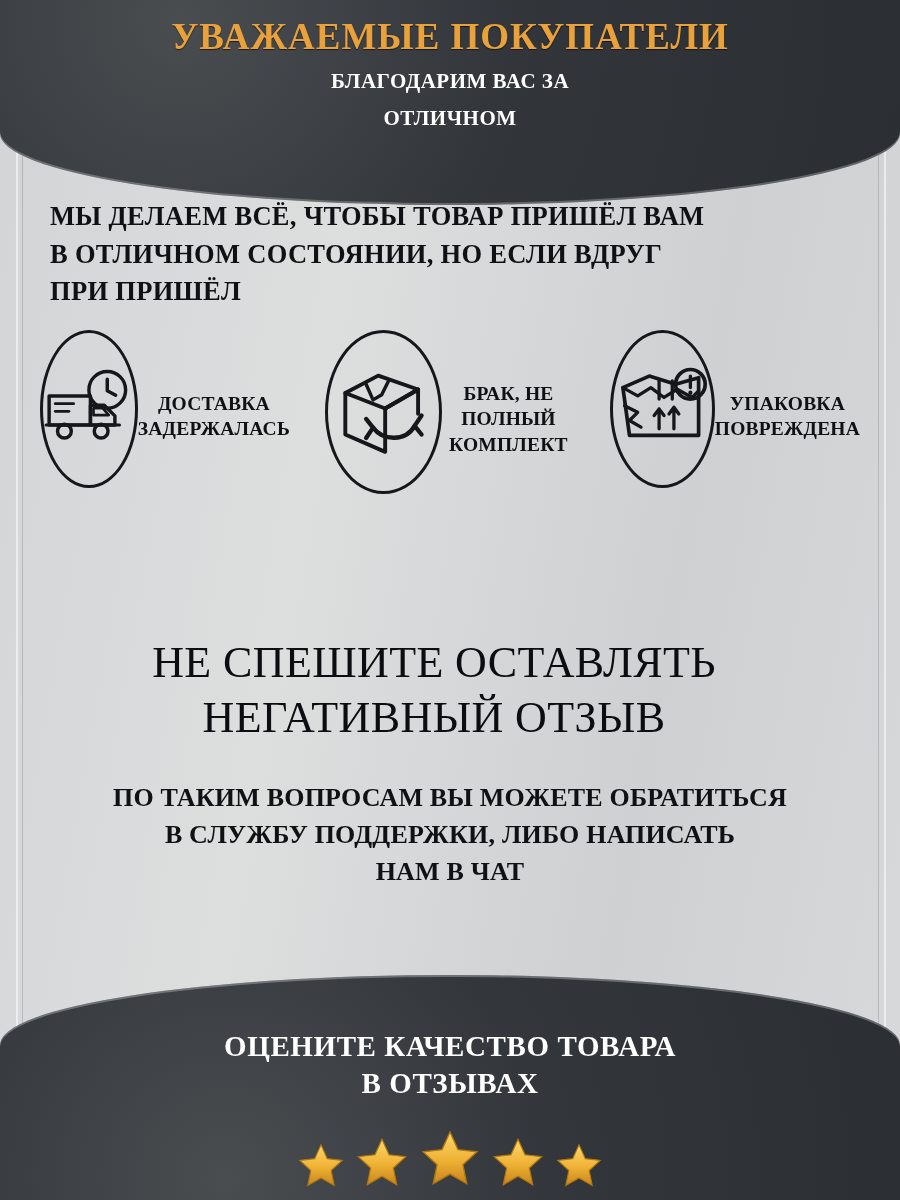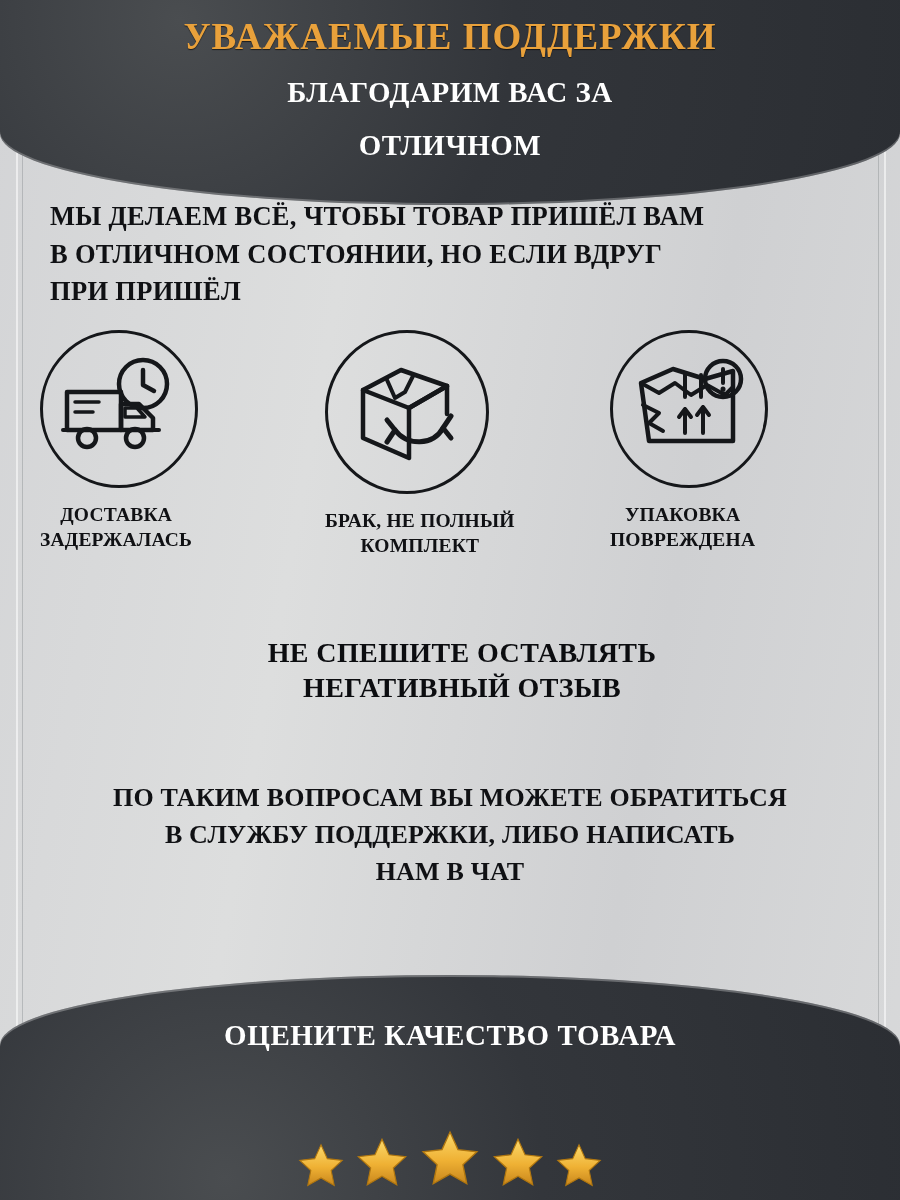--- a/index.html
+++ b/index.html
@@ -71,26 +71,26 @@
   .headline-gold {
     font-size: 37px;
     font-weight: bold;
     letter-spacing: 1px;
     color: #e9a13b;
     text-shadow: 0 1px 1px rgba(0,0,0,0.6);
     margin: 0 0 8px 0;
     line-height: 1.05;
   }
   .headline-white {
-    font-size: 29px;
+    font-size: 21px;
     font-weight: bold;
     color: #ffffff;
     line-height: 1.2;
     letter-spacing: 0.5px;
-    margin: 18px;
+    margin: 12px;
   }
 
   
   .intro {
     position: absolute;
     top: 198px;
     left: 50px;
     width: 800px;
     text-align: left;
     font-size: 26.5px;
@@ -106,22 +106,21 @@
     top: 330px;
     left: 40px;
     width: 820px;
     display: flex;
     justify-content: space-between;
     align-items: flex-start;
   }
   .icon-col {
     width: 250px;
     display: flex;
-    flex-direction: column;
-    align-items: flex-start;
+    align-items: center;
   }
   .icon-circle {
     width: 152px;
     height: 152px;
     border-radius: 50%;
     border: 3px solid #15171a;
     display: flex;
     align-items: center;
     justify-content: center;
     background: transparent;
@@ -138,25 +137,25 @@
     line-height: 1.3;
     text-align: center;
     color: #101114;
     letter-spacing: 0.2px;
   }
 
   
   .big-call {
     position: absolute;
     top: 635px;
-    left: 72px;
+    left: 44px;
     width: 780px;
     text-align: center;
-    font-size: 28px;
-    font-weight: bold;
+    font-size: 44px;
+    font-weight: normal;
     line-height: 1.25;
     color: #0c0d10;
     letter-spacing: 0.4px;
   }
 
   .support {
     position: absolute;
     top: 780px;
     left: 45px;
     width: 810px;
@@ -176,21 +175,21 @@
     bottom: 0;
     width: 900px;
     height: 225px;
     background: radial-gradient(circle at 25% 90%, #4a4d50 0%, #33363b 45%, #2b2e33 100%);
     border-top-left-radius: 100% 62%;
     border-top-right-radius: 100% 62%;
     box-shadow: inset 0 2px 0 rgba(255,255,255,0.28);
   }
   .bottom-text {
     position: absolute;
-    top: 42px;
+    top: 53px;
     left: 0;
     width: 900px;
     text-align: center;
     font-size: 29px;
     font-weight: bold;
     color: #ffffff;
     line-height: 1.28;
     letter-spacing: 0.6px;
   }
   .stars {
@@ -210,21 +209,21 @@
 
 <div class="card">
 
   <div class="seam s1"></div>
   <div class="seam-dark d1"></div>
   <div class="seam s2"></div>
   <div class="seam-dark d2"></div>
 
   <div class="top-banner">
     <div class="top-banner-inner">
-      <div class="headline-gold">УВАЖАЕМЫЕ ПОДДЕРЖКИ</div>
+      <div class="headline-gold">УВАЖАЕМЫЕ ПОКУПАТЕЛИ</div>
       <div class="headline-white">БЛАГОДАРИМ ВАС ЗА</div>
       <div class="headline-white">ОТЛИЧНОМ</div>
     </div>
   </div>
 
   <div class="intro">
     <div>МЫ ДЕЛАЕМ ВСЁ, ЧТОБЫ ТОВАР ПРИШЁЛ ВАМ</div>
     <div>В ОТЛИЧНОМ СОСТОЯНИИ, НО ЕСЛИ ВДРУГ</div>
     <div>ПРИ ПРИШЁЛ</div>
   </div>
@@ -315,20 +314,21 @@
 
   <div class="support">
     <div>ПО ТАКИМ ВОПРОСАМ ВЫ МОЖЕТЕ ОБРАТИТЬСЯ</div>
     <div>В СЛУЖБУ ПОДДЕРЖКИ, ЛИБО НАПИСАТЬ</div>
     <div>НАМ В ЧАТ</div>
   </div>
 
   <div class="bottom-banner">
     <div class="bottom-text">
       <div>ОЦЕНИТЕ КАЧЕСТВО ТОВАРА</div>
+      <div>В ОТЗЫВАХ</div>
     </div>
     <div class="stars">
       <span class="star-wrap">
         <svg width="52" height="52" viewBox="0 0 24 24">
           <defs>
             <linearGradient id="g1" x1="0" y1="0" x2="0" y2="1">
               <stop offset="0%" stop-color="#fbd96b"></stop>
                 <stop offset="55%" stop-color="#efb134"></stop>
                 <stop offset="100%" stop-color="#c8861c"></stop>
             </linearGradient>

